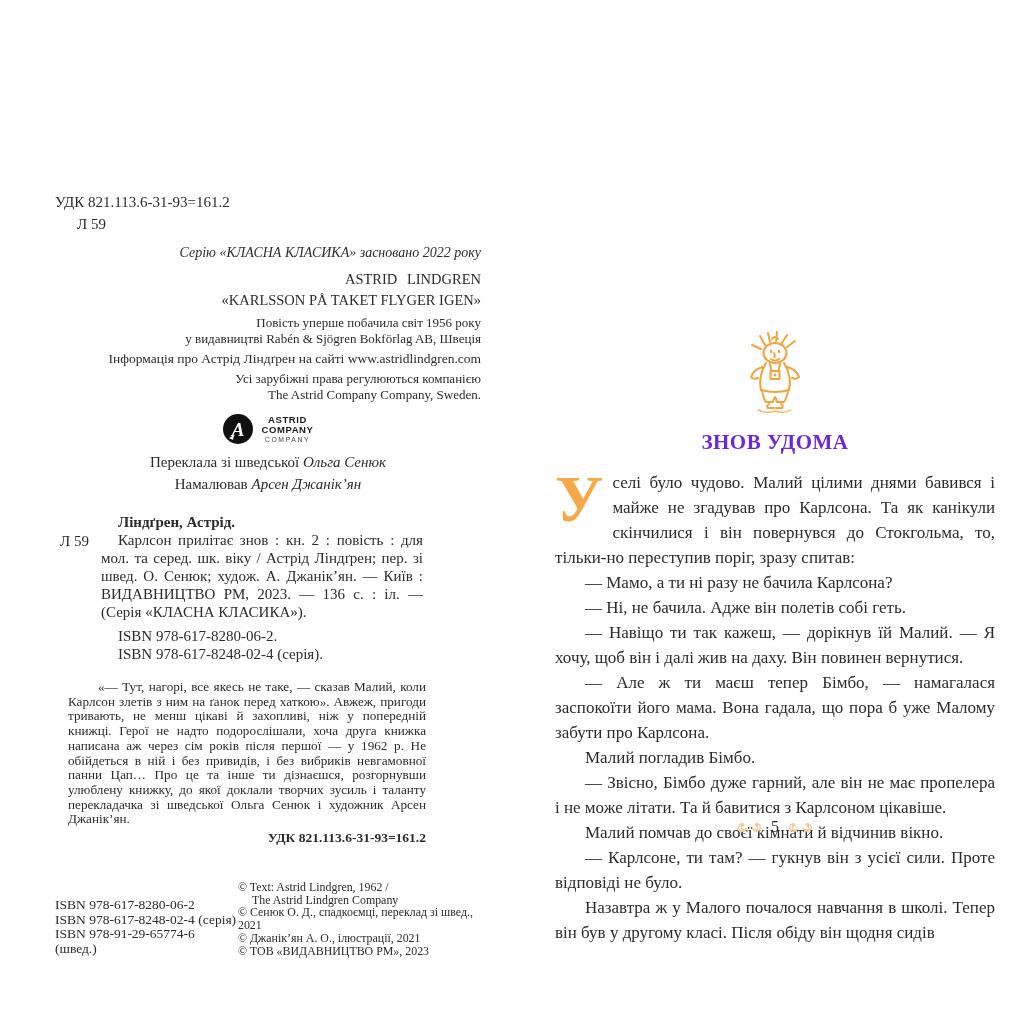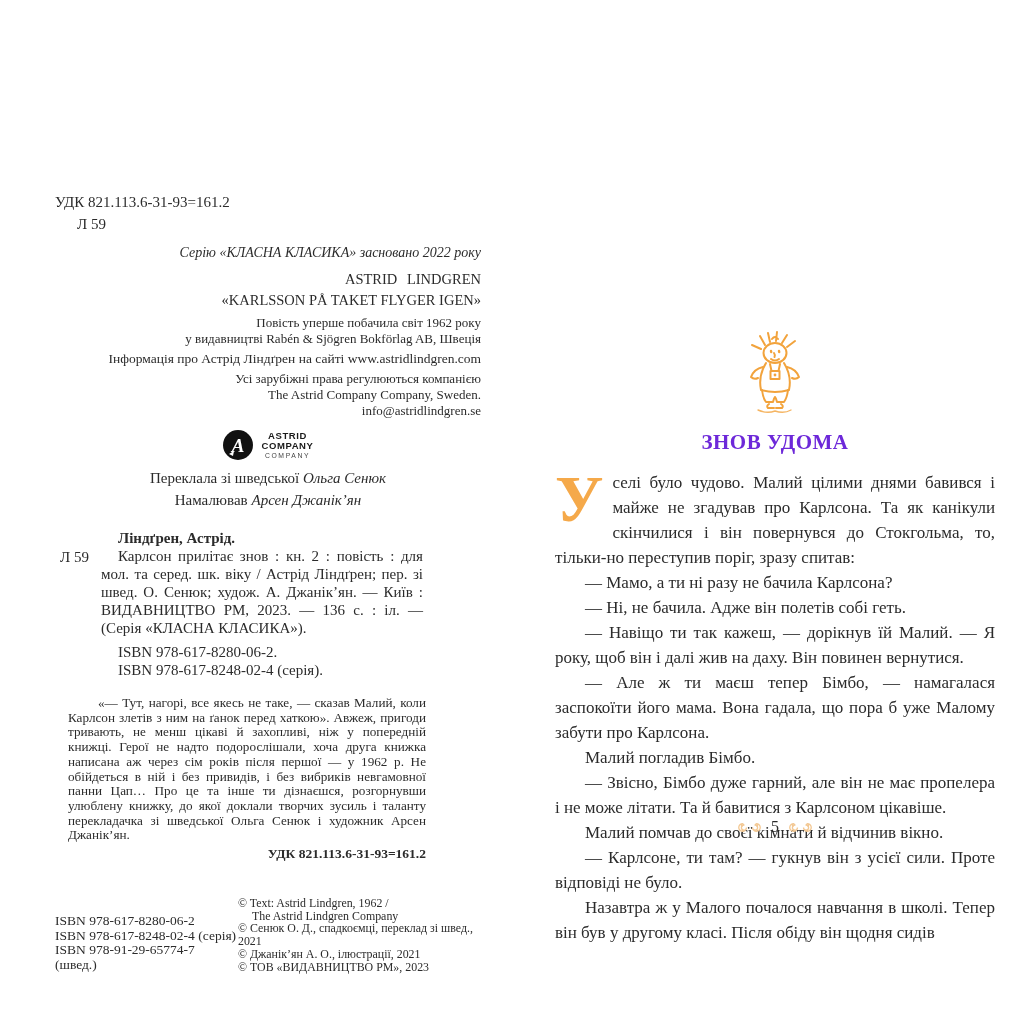--- a/index.html
+++ b/index.html
@@ -65,26 +65,25 @@
 
     <div class="udc-top">
       <div>УДК 821.113.6-31-93=161.2</div>
       <div class="l59">Л 59</div>
     </div>
 
     <div class="imprint">
       <div class="series-note">Серію «КЛАСНА КЛАСИКА» засновано 2022 року</div>
       <div class="author-latin">ASTRID LINDGREN</div>
       <div class="title-latin">«KARLSSON PÅ TAKET FLYGER IGEN»</div>
-      <div class="pub-line1">Повість уперше побачила світ 1962 року</div>
+      <div class="pub-line1">Повість уперше побачила світ 1956 року</div>
       <div class="pub-line2">у видавництві Rabén &amp; Sjögren Bokförlag AB, Швеція</div>
       <div class="info-line">Інформація про Астрід Ліндґрен на сайті www.astridlindgren.com</div>
       <div class="rights-line1">Усі зарубіжні права регулюються компанією</div>
       <div class="rights-line2">The Astrid Company Company, Sweden.</div>
-      <div class="rights-line3">info@astridlindgren.se</div>
     </div>
 
     <div class="logo-row">
       <svg width="32" height="32" viewBox="0 0 32 32">
         <circle cx="16" cy="16" r="15" fill="#111111"></circle>
         <text x="16" y="22.5" text-anchor="middle" font-family="Liberation Serif, serif" font-size="19" font-style="italic" font-weight="bold" fill="#ffffff">A</text>
         <path d="M7,25 l5,-3 l-1,5 z" fill="#ffffff"></path>
       </svg>
       <div class="logo-text">
         <div class="ln">ASTRID</div>
@@ -110,21 +109,21 @@
       <div class="catalog-isbn">ISBN 978-617-8248-02-4 (серія).</div>
     </div>
 
     <p class="annotation">«— Тут, нагорі, все якесь не таке, — сказав Малий, коли Карлсон злетів з ним на ґанок перед хаткою». Авжеж, пригоди тривають, не менш цікаві й захопливі, ніж у попередній книжці. Герої не надто подорослішали, хоча друга книжка написана аж через сім років після першої — у 1962 р. Не обійдеться в ній і без привидів, і без вибриків невгамовної панни Цап… Про це та інше ти дізнаєшся, розгорнувши улюблену книжку, до якої доклали творчих зусиль і таланту перекладачка зі шведської Ольга Сенюк і художник Арсен Джанік’ян.</p>
     <div class="udc-bottom">УДК 821.113.6-31-93=161.2</div>
 
     <div class="bottom-row">
       <div class="isbn-col">
         <div>ISBN 978-617-8280-06-2</div>
         <div>ISBN 978-617-8248-02-4 (серія)</div>
-        <div>ISBN 978-91-29-65774-7 (швед.)</div>
+        <div>ISBN 978-91-29-65774-6 (швед.)</div>
       </div>
       <div class="copy-col">
         <div class="copy-line">© Text: Astrid Lindgren, 1962 /</div>
         <div class="copy-line cont">The Astrid Lindgren Company</div>
         <div class="copy-line">© Сенюк О. Д., спадкоємці, переклад зі швед., 2021</div>
         <div class="copy-line">© Джанік’ян А. О., ілюстрації, 2021</div>
         <div class="copy-line">© ТОВ «ВИДАВНИЦТВО РМ», 2023</div>
       </div>
     </div>
   </section>
@@ -154,21 +153,21 @@
         <path d="M15,80 q9,4 17,1 q9,3 16,-1" stroke-width="1.4" opacity="0.8"></path>
       </svg>
     </div>
 
     <h1 class="chapter-title">ЗНОВ УДОМА</h1>
 
     <div class="body-text">
       <p class="first"><span class="dropcap">У</span><span>селі було чудово. Малий цілими днями бавився і майже не згадував про Карлсона. Та як канікули скінчилися і він повернувся до Стокгольма, то, тільки-но переступив поріг, зразу спитав:</span></p>
       <p>— Мамо, а ти ні разу не бачила Карлсона?</p>
       <p>— Ні, не бачила. Адже він полетів собі геть.</p>
-      <p>— Навіщо ти так кажеш, — дорікнув їй Малий. — Я року, щоб він і далі жив на даху. Він повинен вернутися.</p>
+      <p>— Навіщо ти так кажеш, — дорікнув їй Малий. — Я хочу, щоб він і далі жив на даху. Він повинен вернутися.</p>
       <p>— Але ж ти маєш тепер Бімбо, — намагалася заспокоїти його мама. Вона гадала, що пора б уже Малому забути про Карлсона.</p>
       <p>Малий погладив Бімбо.</p>
       <p>— Звісно, Бімбо дуже гарний, але він не має пропелера і не може літати. Та й бавитися з Карлсоном цікавіше.</p>
       <p>Малий помчав до своєї кімнати й відчинив вікно.</p>
       <p>— Карлсоне, ти там? — гукнув він з усієї сили. Проте відповіді не було.</p>
       <p>Назавтра ж у Малого почалося навчання в школі. Тепер він був у другому класі. Після обіду він щодня сидів</p>
     </div>
 
     <div class="page-footer">
       <span class="orn-pair">

